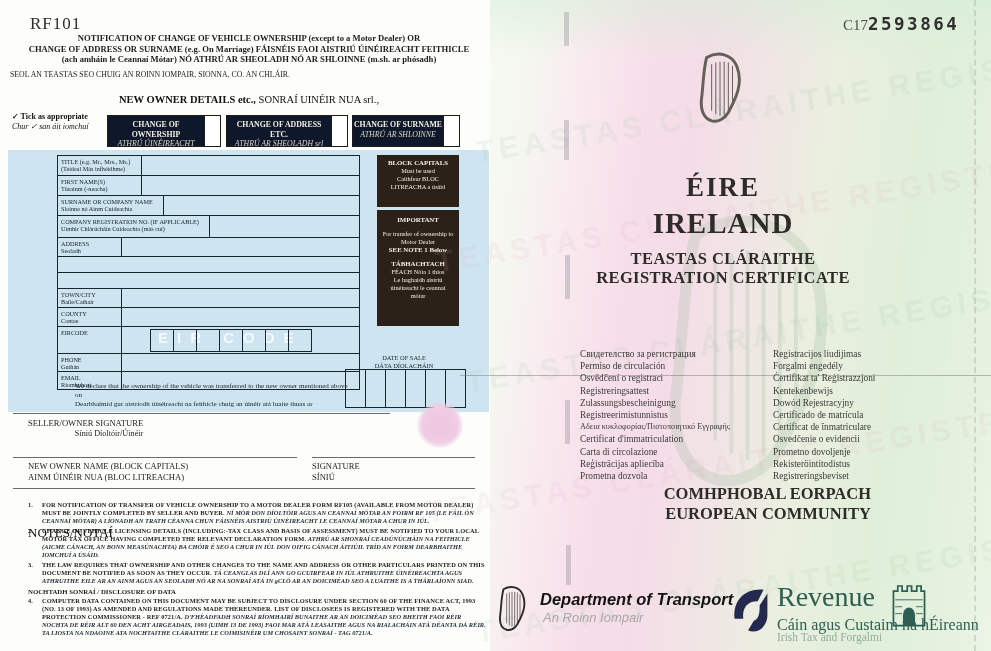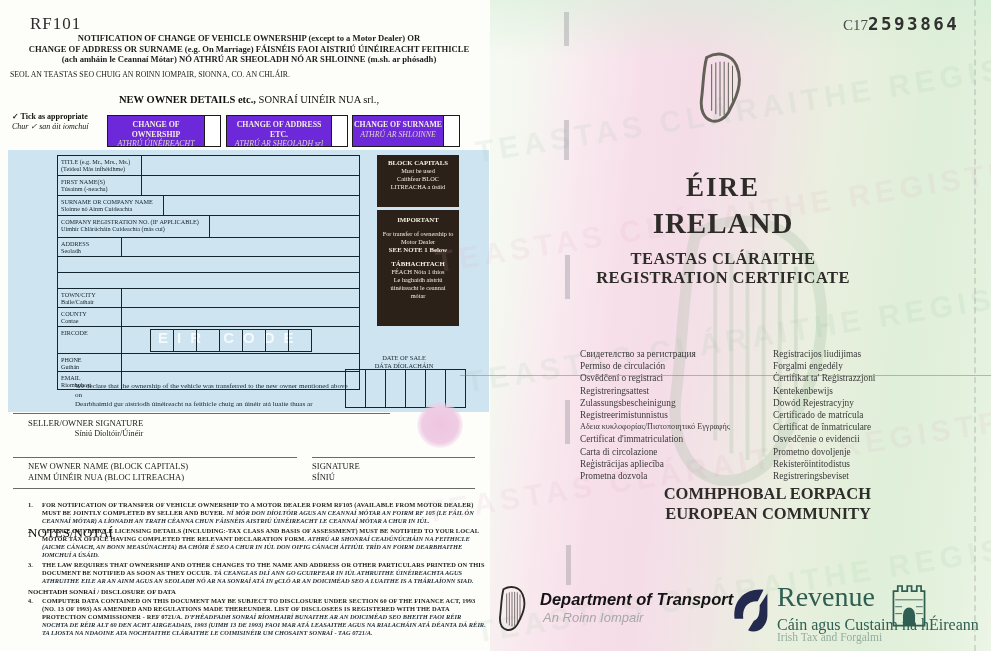--- a/index.html
+++ b/index.html
@@ -7,21 +7,21 @@
        font-family:"Liberation Serif", serif;color:#222;}
   .abs{position:absolute;}
   
   .left-page{left:0;top:0;width:497px;height:651px;background:#fdfdfa;}
   .rf{left:30px;top:14px;font-size:17px;letter-spacing:1px;color:#2c2c2c;}
   .hdr{left:10px;top:33px;width:478px;text-align:center;font-weight:bold;font-size:8.6px;line-height:10.6px;color:#1c1c1c;}
   .send{left:10px;top:70px;width:470px;font-size:7.8px;line-height:10px;color:#222;}
   .newowner{left:10px;top:94px;width:478px;text-align:center;font-size:10.5px;color:#111;}
   .tickblk{left:12px;top:112px;width:96px;font-size:8px;line-height:10px;color:#111;}
   .tickblk .ga{font-style:italic;}
-  .chk{display:flex;border:1px solid #1b1b1b;background:#6d28d9;height:30px;}
+  .chk{display:flex;border:1px solid #1b1b1b;background:#0f172a;height:30px;}
   .chk .txt{flex:1;color:#f3eee2;text-align:center;font-size:7.8px;line-height:9.5px;padding-top:4px;}
   .chk .txt .ga{font-style:italic;color:#ded8c8;}
   .chk .box{width:15px;background:#fff;border-left:1px solid #1b1b1b;}
   .bluepanel{left:8px;top:150px;width:481px;height:262px;background:#cfe4f1;}
   .form-area{left:57px;top:155px;width:301px;border:1.2px solid #16262e;}
   .frow{display:flex;border-bottom:1px solid #16262e;position:relative;}
   .frow:last-child{border-bottom:none;}
   .flabel{padding:1.5px 2px 0 3px;font-size:6.2px;line-height:7.4px;color:#14232b;}
   .finput{flex:1;border-left:1px solid #16262e;}
   .finput.nolabel{border-left:none;}

